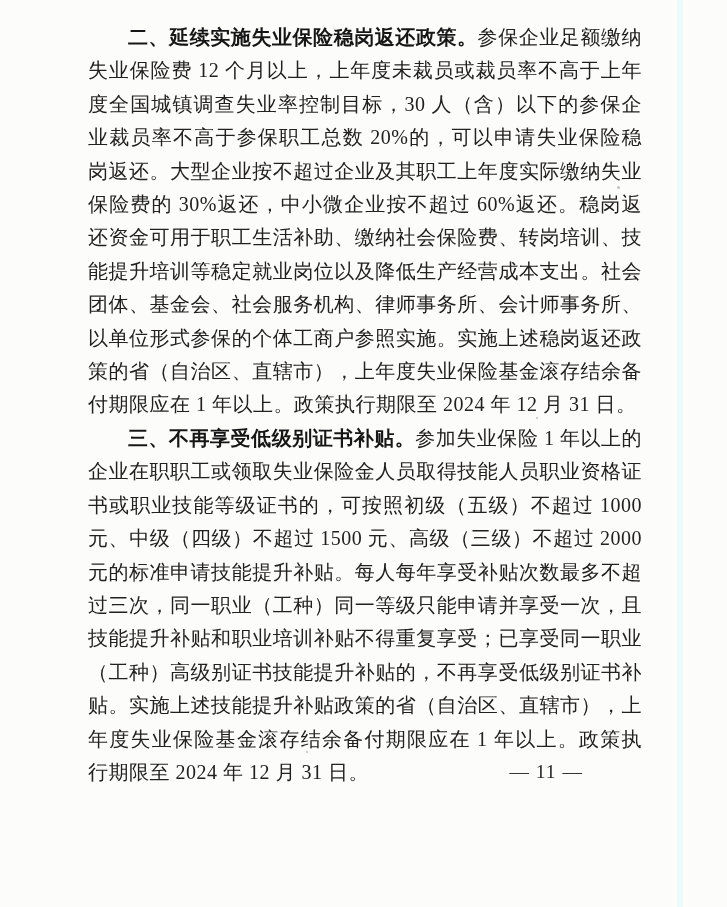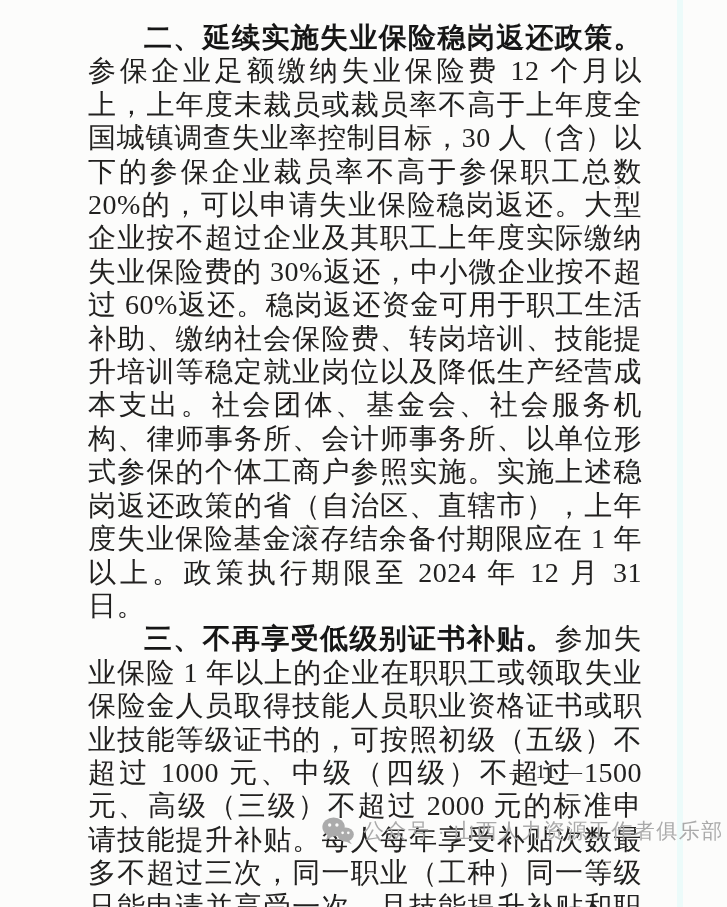--- a/index.html
+++ b/index.html
@@ -26,21 +26,21 @@
     opacity: 0.9;
   }
   .text-block {
     position: absolute;
     left: 88px;
     top: 21px;
     width: 554px;
   }
   .para {
     margin: 0;
-    font-size: 28px;
+    font-size: 20px;
     line-height: 33.4px;
     letter-spacing: 0.5px;
     color: #222120;
     text-align: justify;
     text-justify: inter-ideograph;
     text-indent: 2em;
   }
   .para-heading {
     font-weight: 700;
     color: #161616;
@@ -95,37 +95,18 @@
 
   <div class="scan-strip"></div>
 
   <div class="text-block">
     <p class="para"><span class="para-heading">二、延续实施失业保险稳岗返还政策。</span><span>参保企业足额缴纳失业保险费 12 个月以上，上年度未裁员或裁员率不高于上年度全国城镇调查失业率控制目标，30 人（含）以下的参保企业裁员率不高于参保职工总数 20%的，可以申请失业保险稳岗返还。大型企业按不超过企业及其职工上年度实际缴纳失业保险费的 30%返还，中小微企业按不超过 60%返还。稳岗返还资金可用于职工生活补助、缴纳社会保险费、转岗培训、技能提升培训等稳定就业岗位以及降低生产经营成本支出。社会团体、基金会、社会服务机构、律师事务所、会计师事务所、以单位形式参保的个体工商户参照实施。实施上述稳岗返还政策的省（自治区、直辖市），上年度失业保险基金滚存结余备付期限应在 1 年以上。政策执行期限至 2024 年 12 月 31 日。</span></p>
     <p class="para"><span class="para-heading">三、不再享受低级别证书补贴。</span><span>参加失业保险 1 年以上的企业在职职工或领取失业保险金人员取得技能人员职业资格证书或职业技能等级证书的，可按照初级（五级）不超过 1000 元、中级（四级）不超过 1500 元、高级（三级）不超过 2000 元的标准申请技能提升补贴。每人每年享受补贴次数最多不超过三次，同一职业（工种）同一等级只能申请并享受一次，且技能提升补贴和职业培训补贴不得重复享受；已享受同一职业（工种）高级别证书技能提升补贴的，不再享受低级别证书补贴。实施上述技能提升补贴政策的省（自治区、直辖市），上年度失业保险基金滚存结余备付期限应在 1 年以上。政策执行期限至 2024 年 12 月 31 日。</span></p>
   </div>
 
   <div class="page-number">— 11 —</div>
 
-  <div class="watermark">
-    <span class="wechat-icon">
-      <svg viewBox="0 0 36 31" width="32" height="28" aria-hidden="true">
-        <g fill="#ababab">
-          <ellipse cx="13" cy="11" rx="12.6" ry="10.6"></ellipse>
-          <path d="M7 19.5 L4.2 26 L12.5 21.5 Z"></path>
-          <ellipse cx="26.5" cy="19.5" rx="9.3" ry="8"></ellipse>
-          <path d="M30.5 26 L33.5 30.5 L26.5 27 Z"></path>
-        </g>
-        <g fill="#fcfcfb">
-          <circle cx="8.6" cy="8.8" r="1.9"></circle>
-          <circle cx="16.8" cy="8.8" r="1.9"></circle>
-          <circle cx="23.2" cy="17.6" r="1.5"></circle>
-          <circle cx="29.6" cy="17.6" r="1.5"></circle>
-        </g>
-      </svg>
-    </span>
-    <span class="watermark-text">公众号 · 山西人力资源工作者俱乐部</span>
-  </div>
 
   <div class="speck s1"></div>
   <div class="speck s2"></div>
   <div class="speck s3"></div>
 
 </div>
 
 </body></html>

